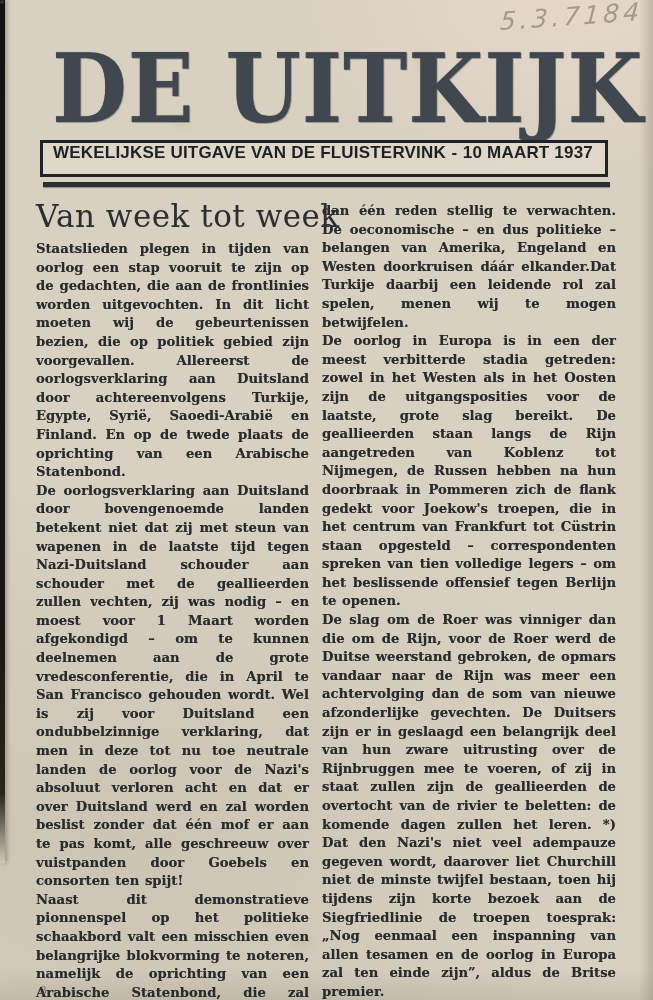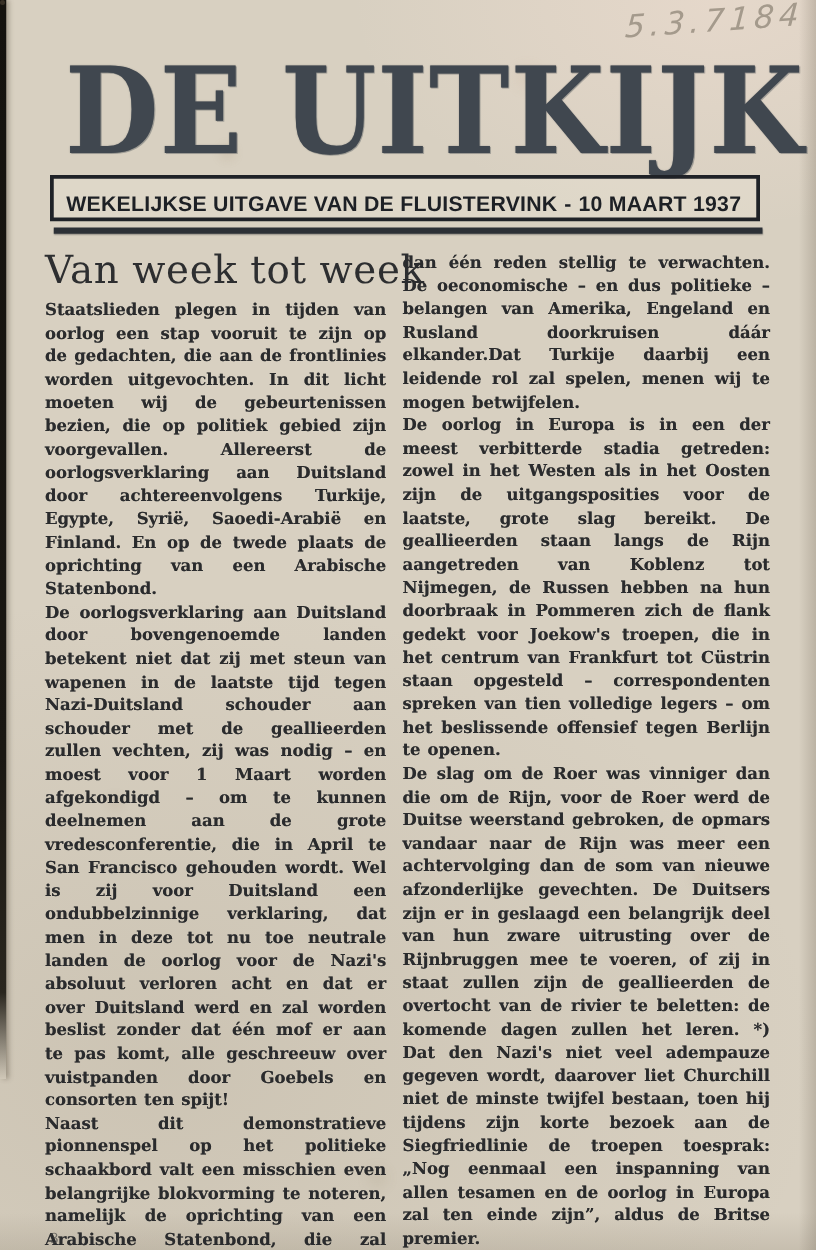--- a/index.html
+++ b/index.html
@@ -54,21 +54,21 @@
     transform:scaleX(0.9);
     transform-origin:left top;
     text-shadow:0 0 1px rgba(50,56,64,0.6), 1px 1px 0 rgba(70,76,84,0.35);
     white-space:nowrap;
   }
   .banner{
     position:absolute;top:140px;left:40px;width:568px;height:37px;
     box-sizing:border-box;
     border:3px solid #1f2227;
     background:rgba(235,228,216,0.35);
-    display:flex;align-items:flex-end;justify-content:space-between;
+    display:flex;align-items:flex-start;justify-content:space-between;
     padding:0 12px 0 10px;
     font-family:"Liberation Sans", sans-serif;
     font-weight:bold;
     font-size:17px;
     letter-spacing:0.2px;
     color:#1d2025;
     white-space:nowrap;
   }
   .banner-rule{
     position:absolute;top:182px;left:43px;width:567px;height:5px;
@@ -129,21 +129,21 @@
 
   <main class="columns">
     <section class="col col-left">
       <h2 class="headline">Van week tot week</h2>
       <p class="para">Staatslieden plegen in tijden van oorlog een stap vooruit te zijn op de gedachten, die aan de frontlinies worden uitgevochten. In dit licht moeten wij de gebeurtenissen bezien, die op politiek gebied zijn voorgevallen. Allereerst de oorlogsverklaring aan Duitsland door achtereenvolgens Turkije, Egypte, Syrië, Saoedi-Arabië en Finland. En op de twede plaats de oprichting van een Arabische Statenbond.</p>
       <p class="para">De oorlogsverklaring aan Duitsland door bovengenoemde landen betekent niet dat zij met steun van wapenen in de laatste tijd tegen Nazi-Duitsland schouder aan schouder met de geallieerden zullen vechten, zij was nodig – en moest voor 1 Maart worden afgekondigd – om te kunnen deelnemen aan de grote vredesconferentie, die in April te San Francisco gehouden wordt. Wel is zij voor Duitsland een ondubbelzinnige verklaring, dat men in deze tot nu toe neutrale landen de oorlog voor de Nazi's absoluut verloren acht en dat er over Duitsland werd en zal worden beslist zonder dat één mof er aan te pas komt, alle geschreeuw over vuistpanden door Goebels en consorten ten spijt!</p>
       <p class="para">Naast dit demonstratieve pionnenspel op het politieke schaakbord valt een misschien even belangrijke blokvorming te noteren, namelijk de oprichting van een Arabische Statenbond, die zal worden gevormd door de landen Egypte, Syrië, Irak, Transjordanië, Libanon en Saoedi-Arabië. De oorlog in Europa is gewonnen en de strijd om de komende machtsverhoudingen is reeds ontbrand. Dat het nabije Oosten daarbij een zeer belangrijke rol gaat spelen is om meer</p>
     </section>
 
     <section class="col col-right">
-      <p class="para">dan één reden stellig te verwachten. De oeconomische – en dus politieke – belangen van Amerika, Engeland en Rusland doorkruisen dáár elkander.Dat Turkije daarbij een leidende rol zal spelen, menen wij te mogen betwijfelen.</p>
+      <p class="para">dan één reden stellig te verwachten. De oeconomische – en dus politieke – belangen van Amerika, Engeland en Westen doorkruisen dáár elkander.Dat Turkije daarbij een leidende rol zal spelen, menen wij te mogen betwijfelen.</p>
       <p class="para">De oorlog in Europa is in een der meest verbitterde stadia getreden: zowel in het Westen als in het Oosten zijn de uitgangsposities voor de laatste, grote slag bereikt. De geallieerden staan langs de Rijn aangetreden van Koblenz tot Nijmegen, de Russen hebben na hun doorbraak in Pommeren zich de flank gedekt voor Joekow's troepen, die in het centrum van Frankfurt tot Cüstrin staan opgesteld – correspondenten spreken van tien volledige legers – om het beslissende offensief tegen Berlijn te openen.</p>
       <p class="para">De slag om de Roer was vinniger dan die om de Rijn, voor de Roer werd de Duitse weerstand gebroken, de opmars vandaar naar de Rijn was meer een achtervolging dan de som van nieuwe afzonderlijke gevechten. De Duitsers zijn er in geslaagd een belangrijk deel van hun zware uitrusting over de Rijnbruggen mee te voeren, of zij in staat zullen zijn de geallieerden de overtocht van de rivier te beletten: de komende dagen zullen het leren. *) Dat den Nazi's niet veel adempauze gegeven wordt, daarover liet Churchill niet de minste twijfel bestaan, toen hij tijdens zijn korte bezoek aan de Siegfriedlinie de troepen toesprak: „Nog eenmaal een inspanning van allen tesamen en de oorlog in Europa zal ten einde zijn”, aldus de Britse premier.</p>
 
     </section>
   </main>
 
   <span class="bottom-mark">3</span>
 
 </div>
 

